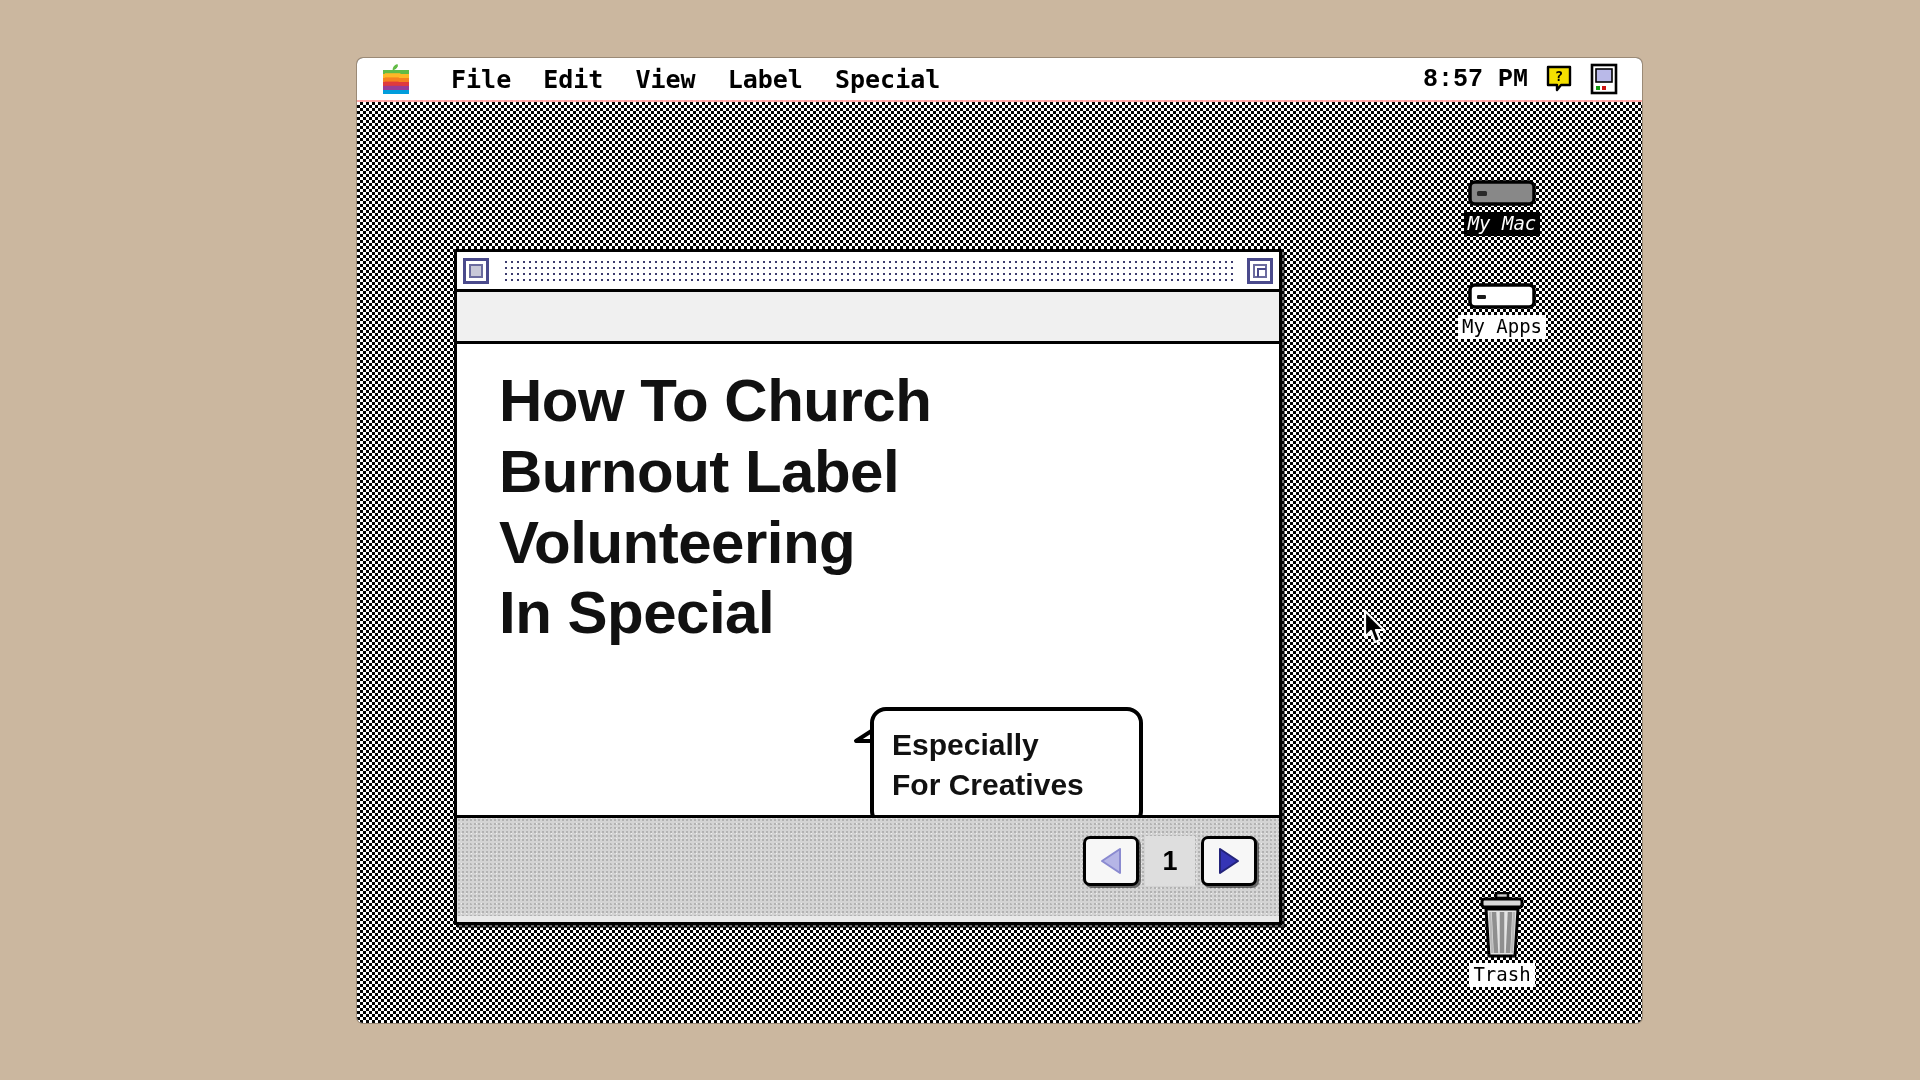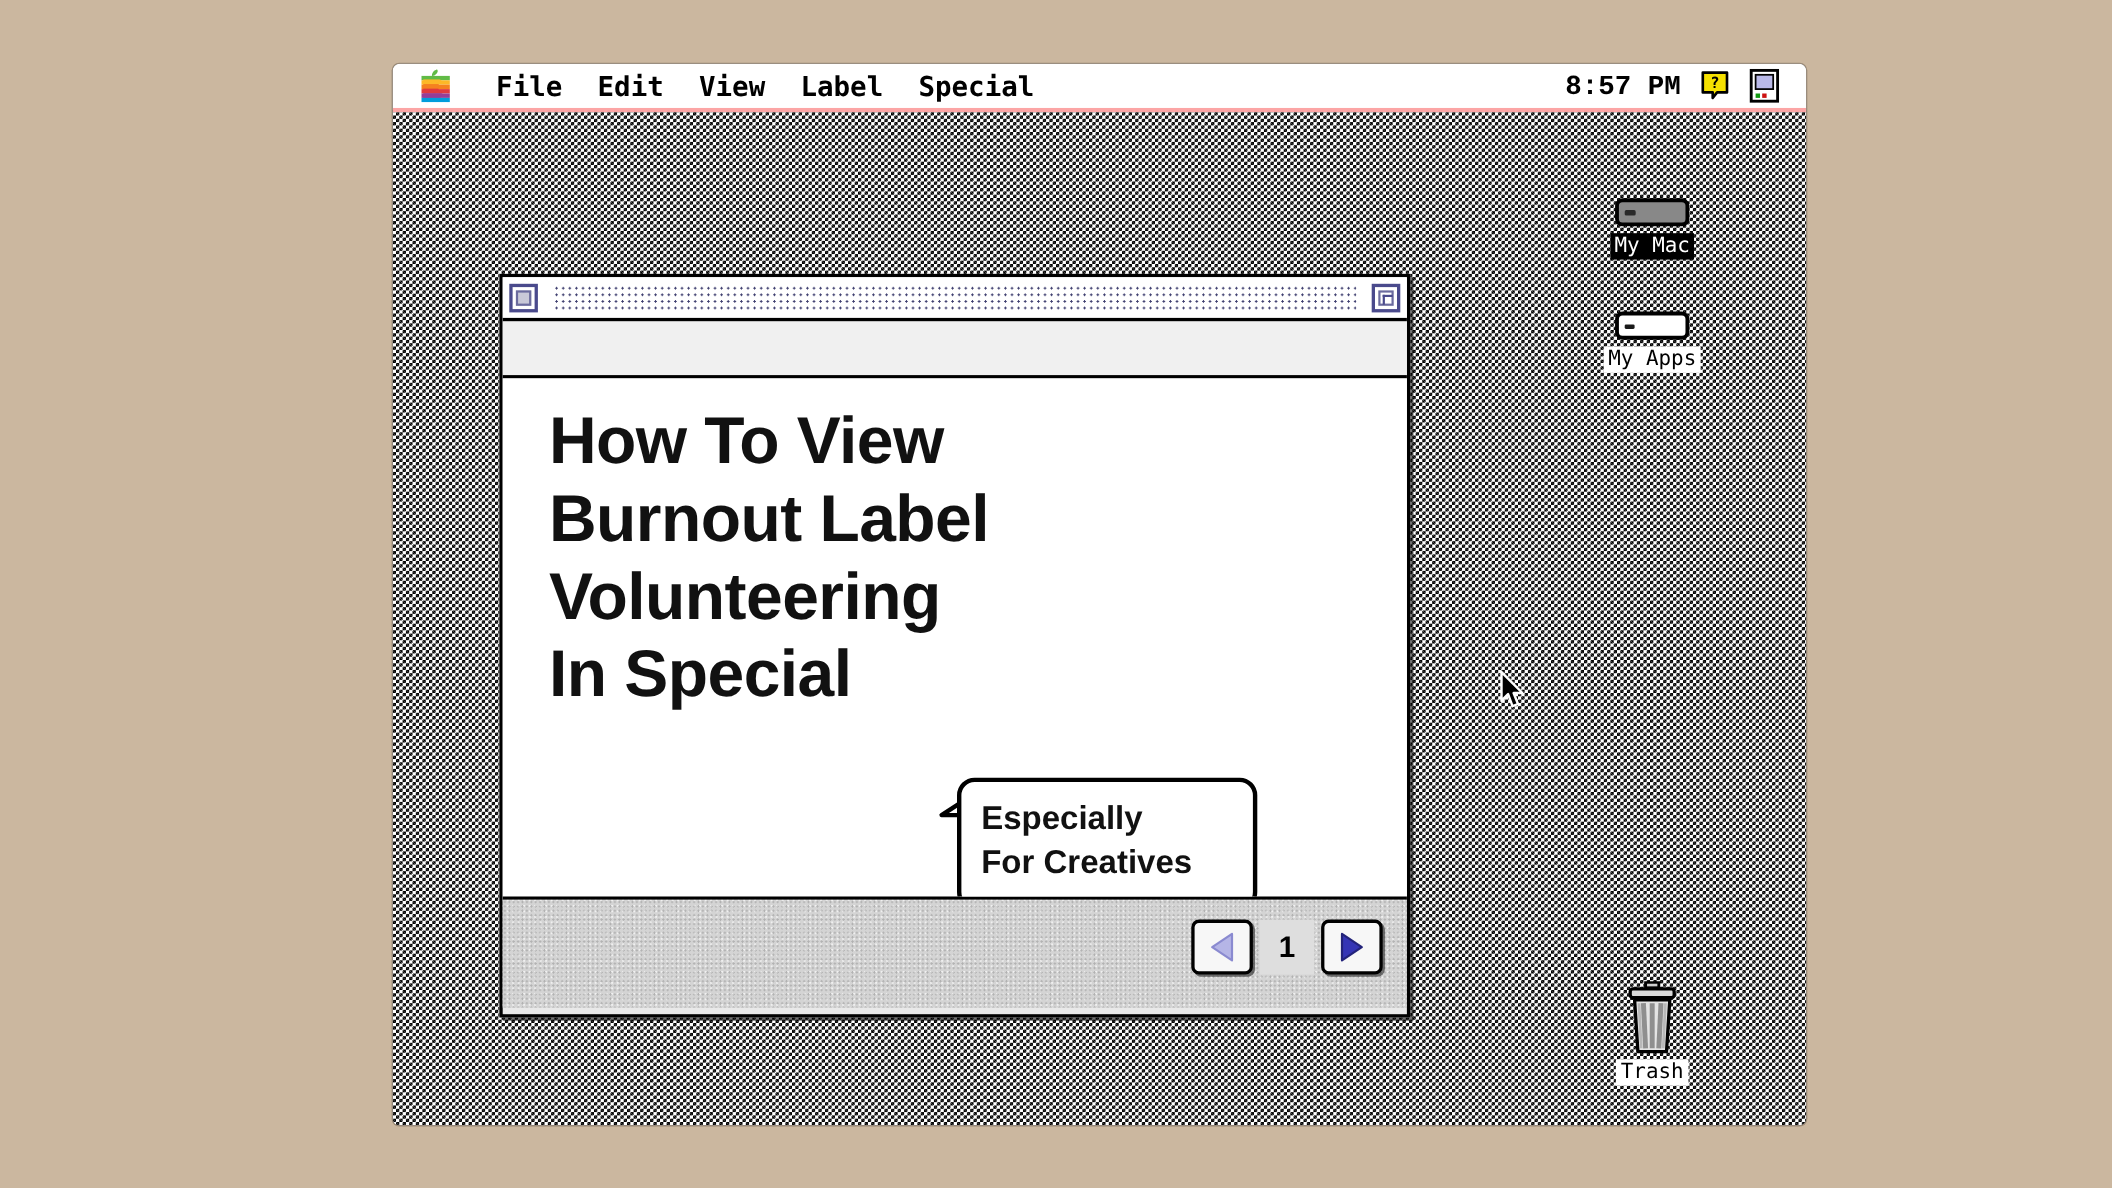--- a/index.html
+++ b/index.html
@@ -33,21 +33,21 @@
   }
 
   
   #menubar {
     position: absolute;
     left: 0;
     top: 0;
     width: 100%;
     height: 44px;
     background: #ffffff;
-    border-bottom: 4px solid #fca5a5;
+    border-bottom: 2px solid #fca5a5;
     border-top-left-radius: 6px;
     border-top-right-radius: 6px;
     display: flex;
     align-items: center;
     box-sizing: border-box;
     z-index: 40;
   }
   .menu-left {
     display: flex;
     align-items: center;
@@ -305,21 +305,21 @@
   .dicon .label {
     margin-top: 3px;
     font-family: "DejaVu Sans Mono", monospace;
     font-size: 19px;
     line-height: 1.15;
     padding: 1px 4px;
     white-space: nowrap;
     color: #000;
     background: #ffffff;
   }
-  .dicon.selected .label { color: #ffffff; background: #000000; }
+  .dicon.selected .label { color: #ffffff; background: #000000; font-style: italic; }
 
   #icon-mymac  { left: 1085px; top: 77px; }
   #icon-myapps { left: 1085px; top: 180px; }
   #icon-trash  { left: 1085px; top: 790px; width: 120px; }
   #icon-trash .glyph { width: 52px; height: 68px; }
 
   
   #cursor {
     position: absolute;
     left: 1006px;
@@ -403,21 +403,21 @@
         <div id="titlebar">
           <span class="tb-box close"></span>
           <span class="tb-stripes"></span>
           <span class="tb-box zoom"></span>
         </div>
 
         <div id="toolbar"></div>
 
         <div id="content">
           <div id="headline">
-            <div>How To View</div>
+            <div>How To Church</div>
             <div>Burnout Label</div>
             <div>Volunteering</div>
             <div>In Special</div>
           </div>
 
           <div id="bubble">
             <span class="bub-tail">
               <svg width="46" height="58" viewBox="0 0 46 58">
                 <path d="M42 8 L10 30 L22 30 L18 50 L40 34 Z" fill="#ffffff"></path>
                 <path d="M40 6 L6 28 L20 28" fill="none" stroke="#000" stroke-width="4" stroke-linejoin="round" stroke-linecap="round"></path>

